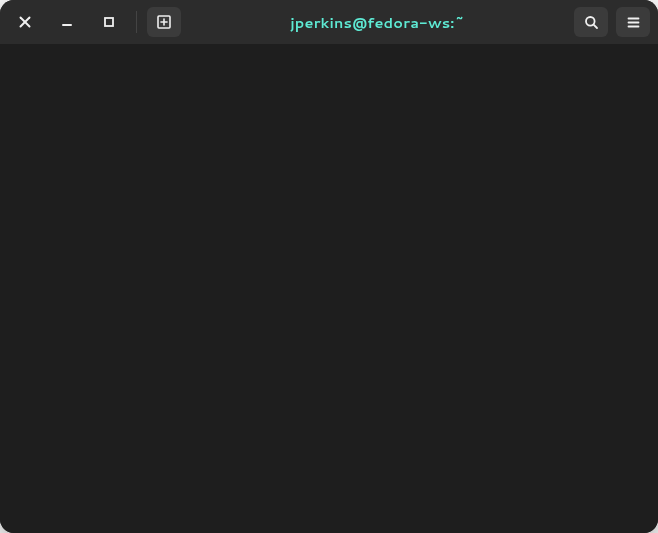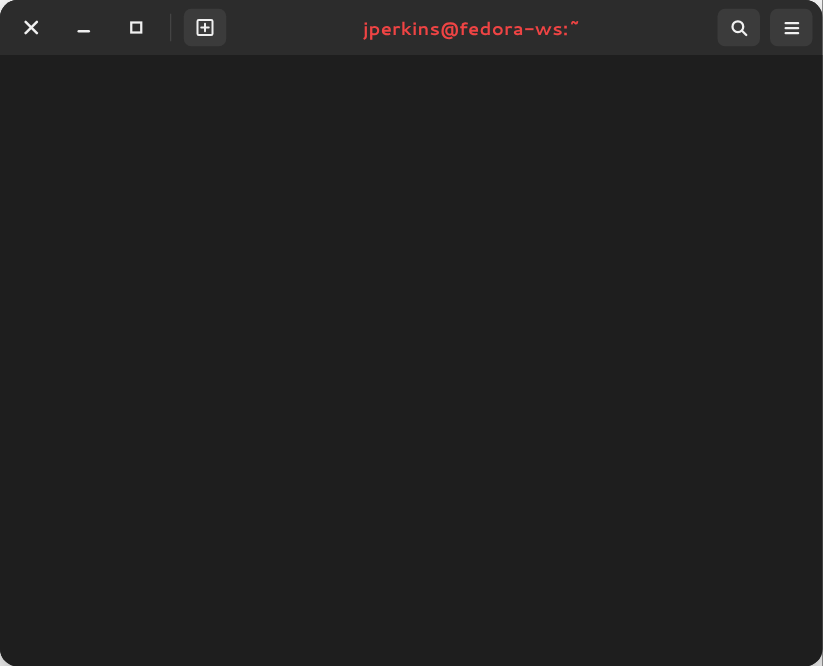--- a/index.html
+++ b/index.html
@@ -35,21 +35,21 @@
       display: flex;
       align-items: center;
       justify-content: center;
       color: #e6e6e6;
       cursor: pointer;
     }
     .tb-btn svg { display: block; }
     .tb-title {
       flex: 1;
       text-align: center;
-      color: #ef4444;
+      color: #5eead4;
       font-family: Cantarell, "Segoe UI", sans-serif;
       font-weight: 700;
       font-size: 14.5px;
       letter-spacing: 0.2px;
     }
     .tb-right {
       display: flex;
       gap: 8px;
     }
     .tb-right .tb-btn {

